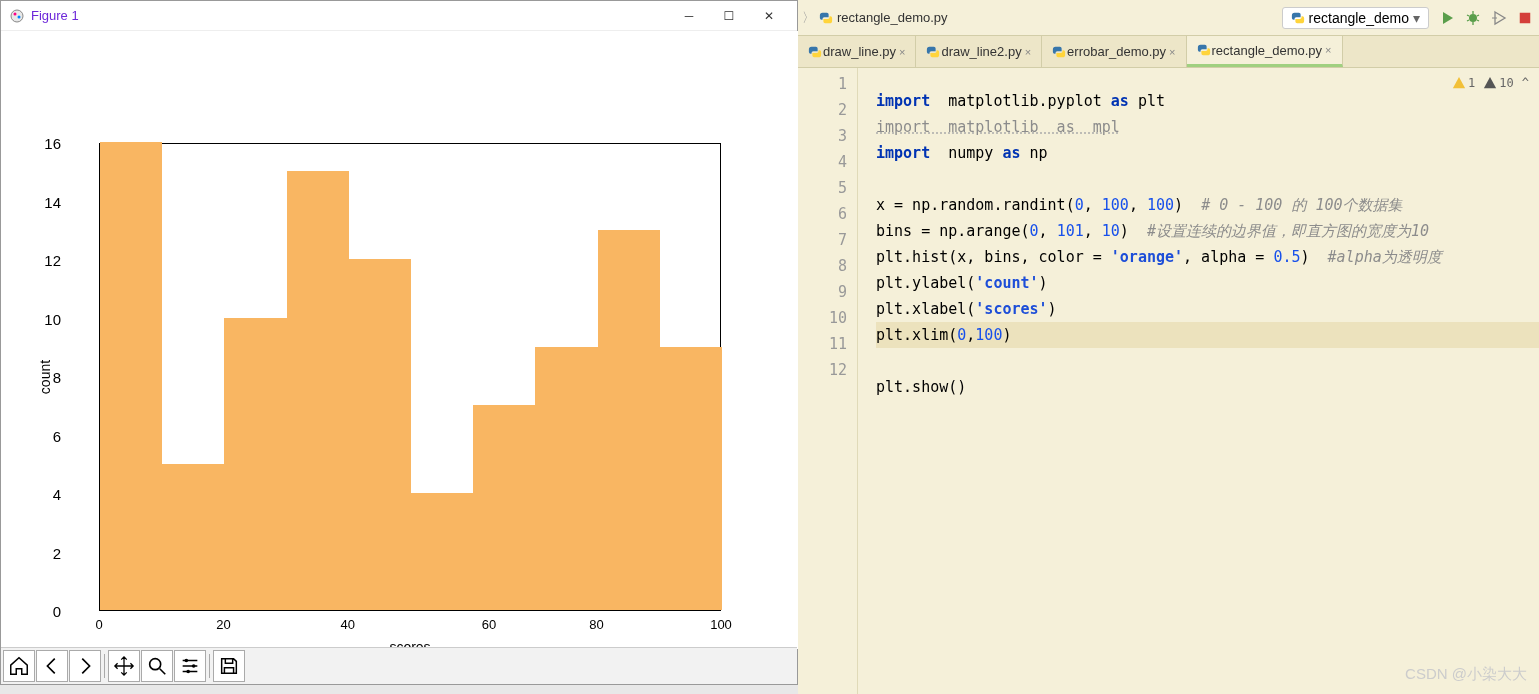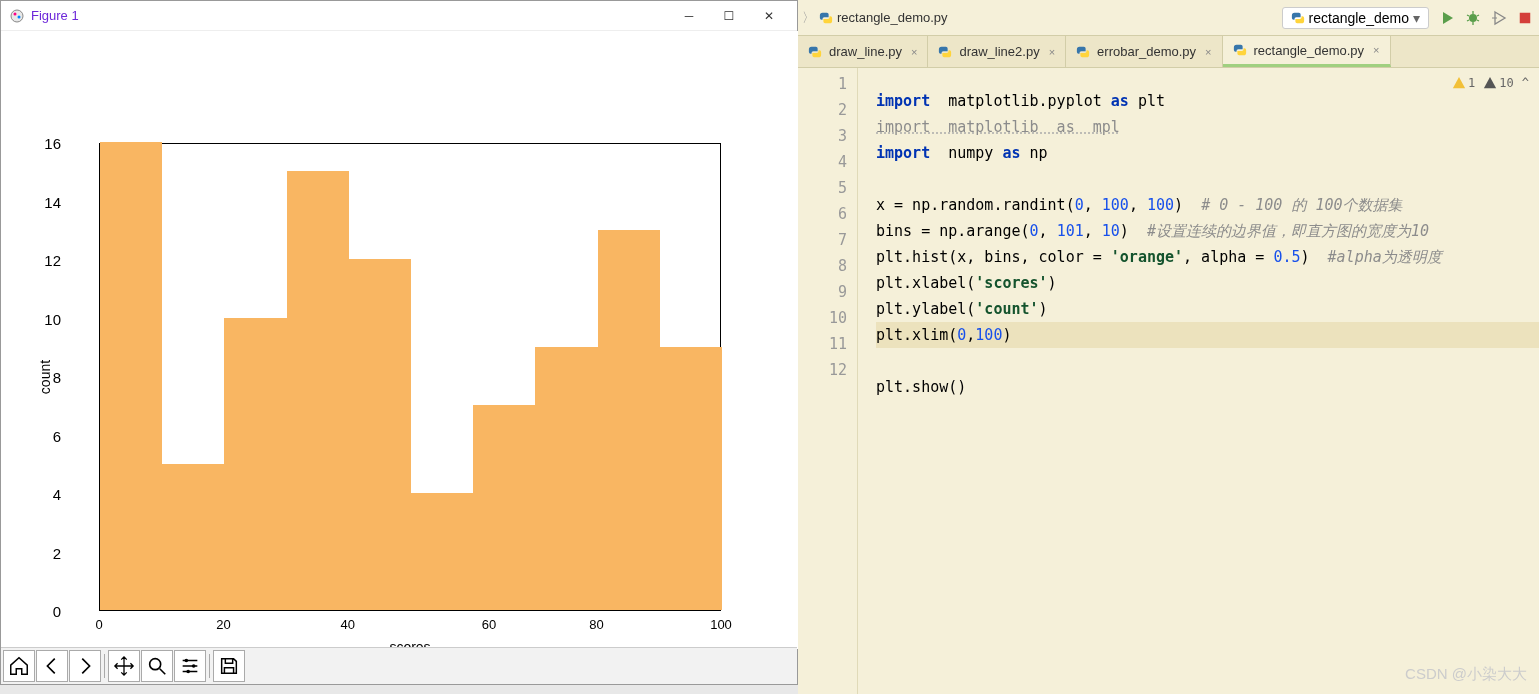--- a/index.html
+++ b/index.html
@@ -31,34 +31,34 @@
 .ide { position: absolute; left: 798px; top: 0; right: 0; height: 694px; background: #f5f0d9; display: flex; flex-direction: column; font-family: "Segoe UI", sans-serif; }
 .ide-top { height: 36px; border-bottom: 1px solid #d2cda8; display: flex; align-items: center; padding: 0 4px; }
 .breadcrumb { display: flex; align-items: center; gap: 4px; flex: 1; font-size: 13px; color: #333; }
 .breadcrumb .chevron { color: #999; }
 .py-icon { width: 14px; height: 14px; display: inline-flex; }
 .run-config { display: flex; align-items: center; gap: 4px; border: 1px solid #ccc; border-radius: 3px; padding: 2px 8px; font-size: 14px; background: #fff; }
 .top-actions { display: flex; gap: 6px; margin-left: 8px; align-items: center; }
 .top-actions .act { width: 20px; height: 20px; display: flex; align-items: center; justify-content: center; }
 
 .tabs { height: 32px; display: flex; align-items: stretch; border-bottom: 1px solid #d2cda8; background: #ede6c8; }
-.tab { display: flex; align-items: center; padding: 0 10px; gap: 7px; font-size: 13px; color: #333; border-right: 1px solid #d2cda8; }
+.tab { display: flex; align-items: center; padding: 0 10px; gap: 1px; font-size: 13px; color: #333; border-right: 1px solid #d2cda8; }
 .tab.active { background: #f5f0d9; border-bottom: 3px solid #a0d080; }
 .tab .close-x { color: #888; font-size: 11px; margin-left: 2px; }
 
 .editor { flex: 1; display: flex; font-family: "Consolas", monospace; font-size: 15px; position: relative; }
 .gutter { width: 60px; text-align: right; padding: 3px 10px 0 0; color: #999; background: #f5f0d9; line-height: 26px; border-right: 1px solid #e0dab8; }
 .gutter div { height: 26px; }
 .fold-col { width: 14px; background: #f5f0d9; }
 .code { flex: 1; padding: 20px 0 0 4px; line-height: 26px; position: relative; }
 .code-line { height: 26px; white-space: pre; }
 .code-line.hl { background: #ece2bd; }
 .kw { color: #0033b3; font-weight: bold; }
 .num { color: #1750eb; }
-.str { color: #14532d; font-weight: bold; }
+.str { color: #1d4ed8; font-weight: bold; }
 .cmt { color: #8c8c8c; font-style: italic; text-align: center; }
 .unused { color: #8c8c8c; text-decoration: underline dotted #aaa; }
 
 .inspections { position: absolute; top: 8px; right: 10px; display: flex; gap: 8px; font-size: 12px; color: #666; align-items: center; z-index: 5; }
 .insp-badge { display: flex; align-items: center; gap: 2px; }
 
 .watermark { position: absolute; right: 12px; bottom: 10px; color: #ccc; font-size: 15px; font-family: sans-serif; }
 </style>
 </head>
 <body>
@@ -281,22 +281,22 @@
       </div>
     <div class="fold-col"></div>
     <div class="code">
       <div class="code-line"><span class="kw">import  </span><span>matplotlib.pyplot </span><span class="kw">as </span><span>plt</span></div>
       <div class="code-line"><span class="unused">import  matplotlib  as  mpl</span></div>
       <div class="code-line"><span class="kw">import  </span><span>numpy </span><span class="kw">as </span><span>np</span></div>
       <div class="code-line"></div>
       <div class="code-line"><span>x = np.random.randint(</span><span class="num">0</span><span>, </span><span class="num">100</span><span>, </span><span class="num">100</span><span>)  </span><span class="cmt"># 0 - 100 的 100个数据集</span></div>
       <div class="code-line"><span>bins = np.arange(</span><span class="num">0</span><span>, </span><span class="num">101</span><span>, </span><span class="num">10</span><span>)  </span><span class="cmt">#设置连续的边界值，即直方图的宽度为10</span></div>
       <div class="code-line"><span>plt.hist(x, bins, color = </span><span class="str">'orange'</span><span>, alpha = </span><span class="num">0.5</span><span>)  </span><span class="cmt">#alpha为透明度</span></div>
+      <div class="code-line"><span>plt.ylabel(</span><span class="str">'count'</span><span>)</span></div>
       <div class="code-line"><span>plt.xlabel(</span><span class="str">'scores'</span><span>)</span></div>
-      <div class="code-line"><span>plt.ylabel(</span><span class="str">'count'</span><span>)</span></div>
       <div class="code-line hl"><span>plt.xlim(</span><span class="num">0</span><span>,</span><span class="num">100</span><span>)</span></div>
       <div class="code-line"></div>
       <div class="code-line"><span>plt.show()</span></div>
     </div>
   </div>
 </div>
 
 <div class="watermark">CSDN @小染大大</div>
 
 </body></html>

